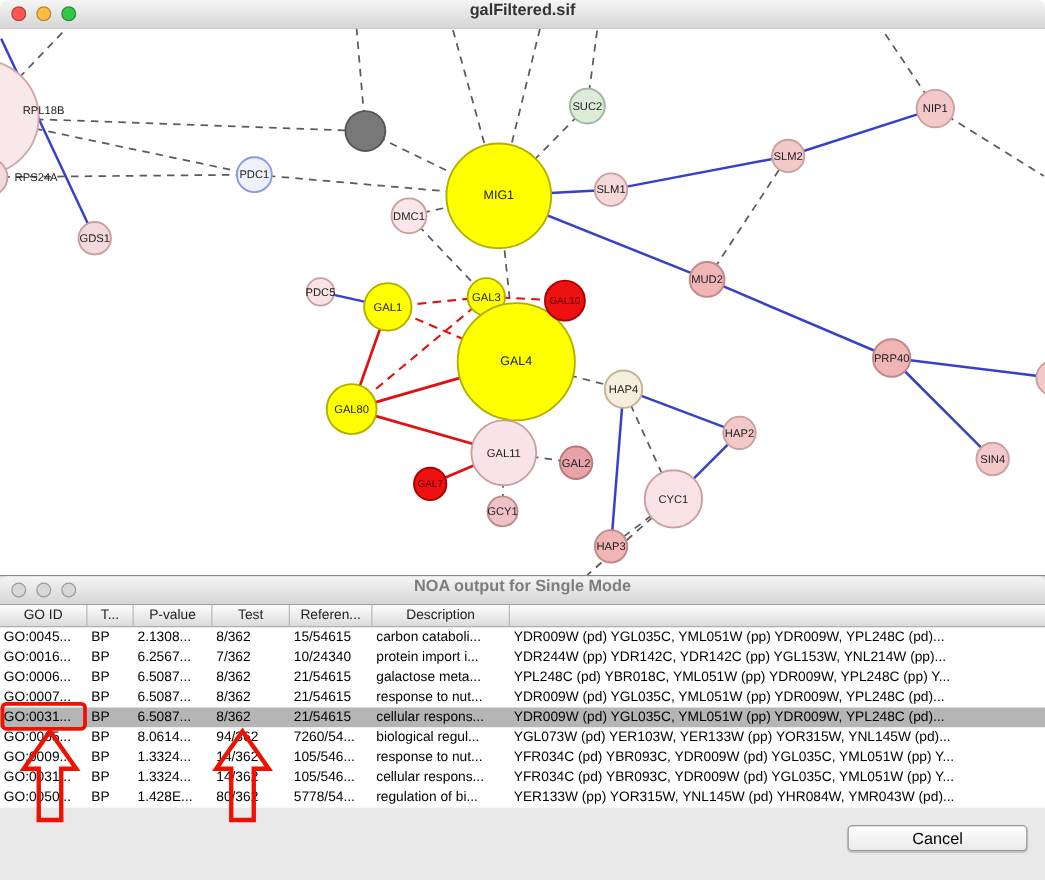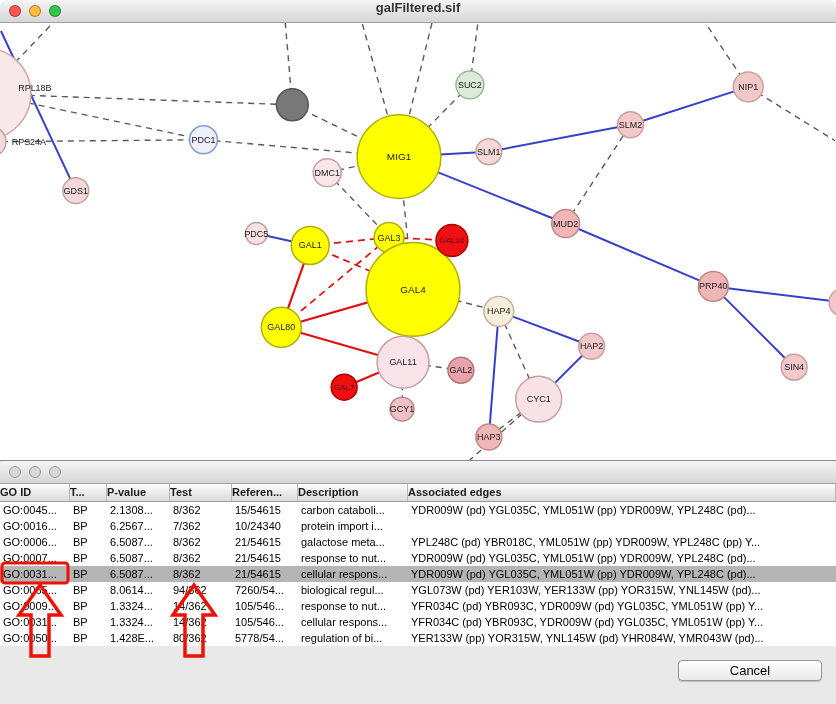--- a/index.html
+++ b/index.html
@@ -16,21 +16,21 @@
   .light{width:12px;height:12px;border-radius:50%;box-sizing:border-box;border:1px solid rgba(0,0,0,.3);}
   .light.gray{background:#d8d8d8;border-color:#9a9a9a;}
   #network{display:block;width:836px;height:437px;background:#fff;}
   .nlabel{font-family:"Liberation Sans",sans-serif;pointer-events:none;}
   
   .nwin{position:absolute;left:0;top:460px;width:836px;height:244px;background:#e9e9e9;
         border-top:1px solid #8a8a8a;box-sizing:border-box;}
   .thead{display:flex;height:18px;background:linear-gradient(#fdfdfd,#dadada);
          border-bottom:1px solid #9e9e9e;box-sizing:border-box;}
   .hcell{box-sizing:border-box;border-right:1px solid #b8b8b8;font-size:11px;line-height:17px;
-         text-align:left;color:#1c1c1c;white-space:nowrap;overflow:hidden;font-weight:bold;}
+         text-align:center;color:#1c1c1c;white-space:nowrap;overflow:hidden;}
   .tbody{background:#fff;height:144px;overflow:hidden;}
   .trow{display:flex;height:16px;background:#fff;}
   .trow.sel{background:#b5b5b5;}
   .tcell{box-sizing:border-box;padding:0 3px;font-size:11px;line-height:16px;color:#000;
          white-space:nowrap;overflow:hidden;}
   .btn{position:absolute;height:21px;box-sizing:border-box;border:1px solid #979797;border-radius:4px;
        background:linear-gradient(#ffffff,#e9e9e9);font-size:13px;color:#000;text-align:center;
        line-height:19px;box-shadow:0 1px 1px rgba(0,0,0,.18);cursor:default;}
   #save-btn{left:458px;top:199px;width:145px;}
   #cancel-btn{left:678px;top:199px;width:144px;}
@@ -156,47 +156,48 @@
       </svg>
   </div>
 
   <div class="nwin">
     <div class="titlebar">
       <div class="lights">
         <span class="light gray"></span>
         <span class="light gray"></span>
         <span class="light gray"></span>
       </div>
+      <span class="title inactive">NOA output for Single Mode</span>
     </div>
     <div class="thead" id="thead">
         <div class="hcell" style="width: 70px;">GO ID</div>
         <div class="hcell" style="width: 37px;">T...</div>
         <div class="hcell" style="width: 63px;">P-value</div>
         <div class="hcell" style="width: 62px;">Test</div>
         <div class="hcell" style="width: 66px;">Referen...</div>
         <div class="hcell" style="width: 110px;">Description</div>
-        <div class="hcell" style="width: 428px;">Associated edges</div>
       </div>
     <div class="tbody" id="tbody">
         <div class="trow">
           <div class="tcell" style="width: 70px;">GO:0045...</div>
           <div class="tcell" style="width: 37px;">BP</div>
           <div class="tcell" style="width: 63px;">2.1308...</div>
           <div class="tcell" style="width: 62px;">8/362</div>
           <div class="tcell" style="width: 66px;">15/54615</div>
           <div class="tcell" style="width: 110px;">carbon cataboli...</div>
           <div class="tcell" style="width: 428px;">YDR009W (pd) YGL035C, YML051W (pp) YDR009W, YPL248C (pd)...</div>
         </div>
         <div class="trow">
           <div class="tcell" style="width: 70px;">GO:0016...</div>
           <div class="tcell" style="width: 37px;">BP</div>
           <div class="tcell" style="width: 63px;">6.2567...</div>
           <div class="tcell" style="width: 62px;">7/362</div>
           <div class="tcell" style="width: 66px;">10/24340</div>
           <div class="tcell" style="width: 110px;">protein import i...</div>
+          <div class="tcell" style="width: 428px;">YDR244W (pp) YDR142C, YDR142C (pp) YGL153W, YNL214W (pp)...</div>
         </div>
         <div class="trow">
           <div class="tcell" style="width: 70px;">GO:0006...</div>
           <div class="tcell" style="width: 37px;">BP</div>
           <div class="tcell" style="width: 63px;">6.5087...</div>
           <div class="tcell" style="width: 62px;">8/362</div>
           <div class="tcell" style="width: 66px;">21/54615</div>
           <div class="tcell" style="width: 110px;">galactose meta...</div>
           <div class="tcell" style="width: 428px;">YPL248C (pd) YBR018C, YML051W (pp) YDR009W, YPL248C (pp) Y...</div>
         </div>

